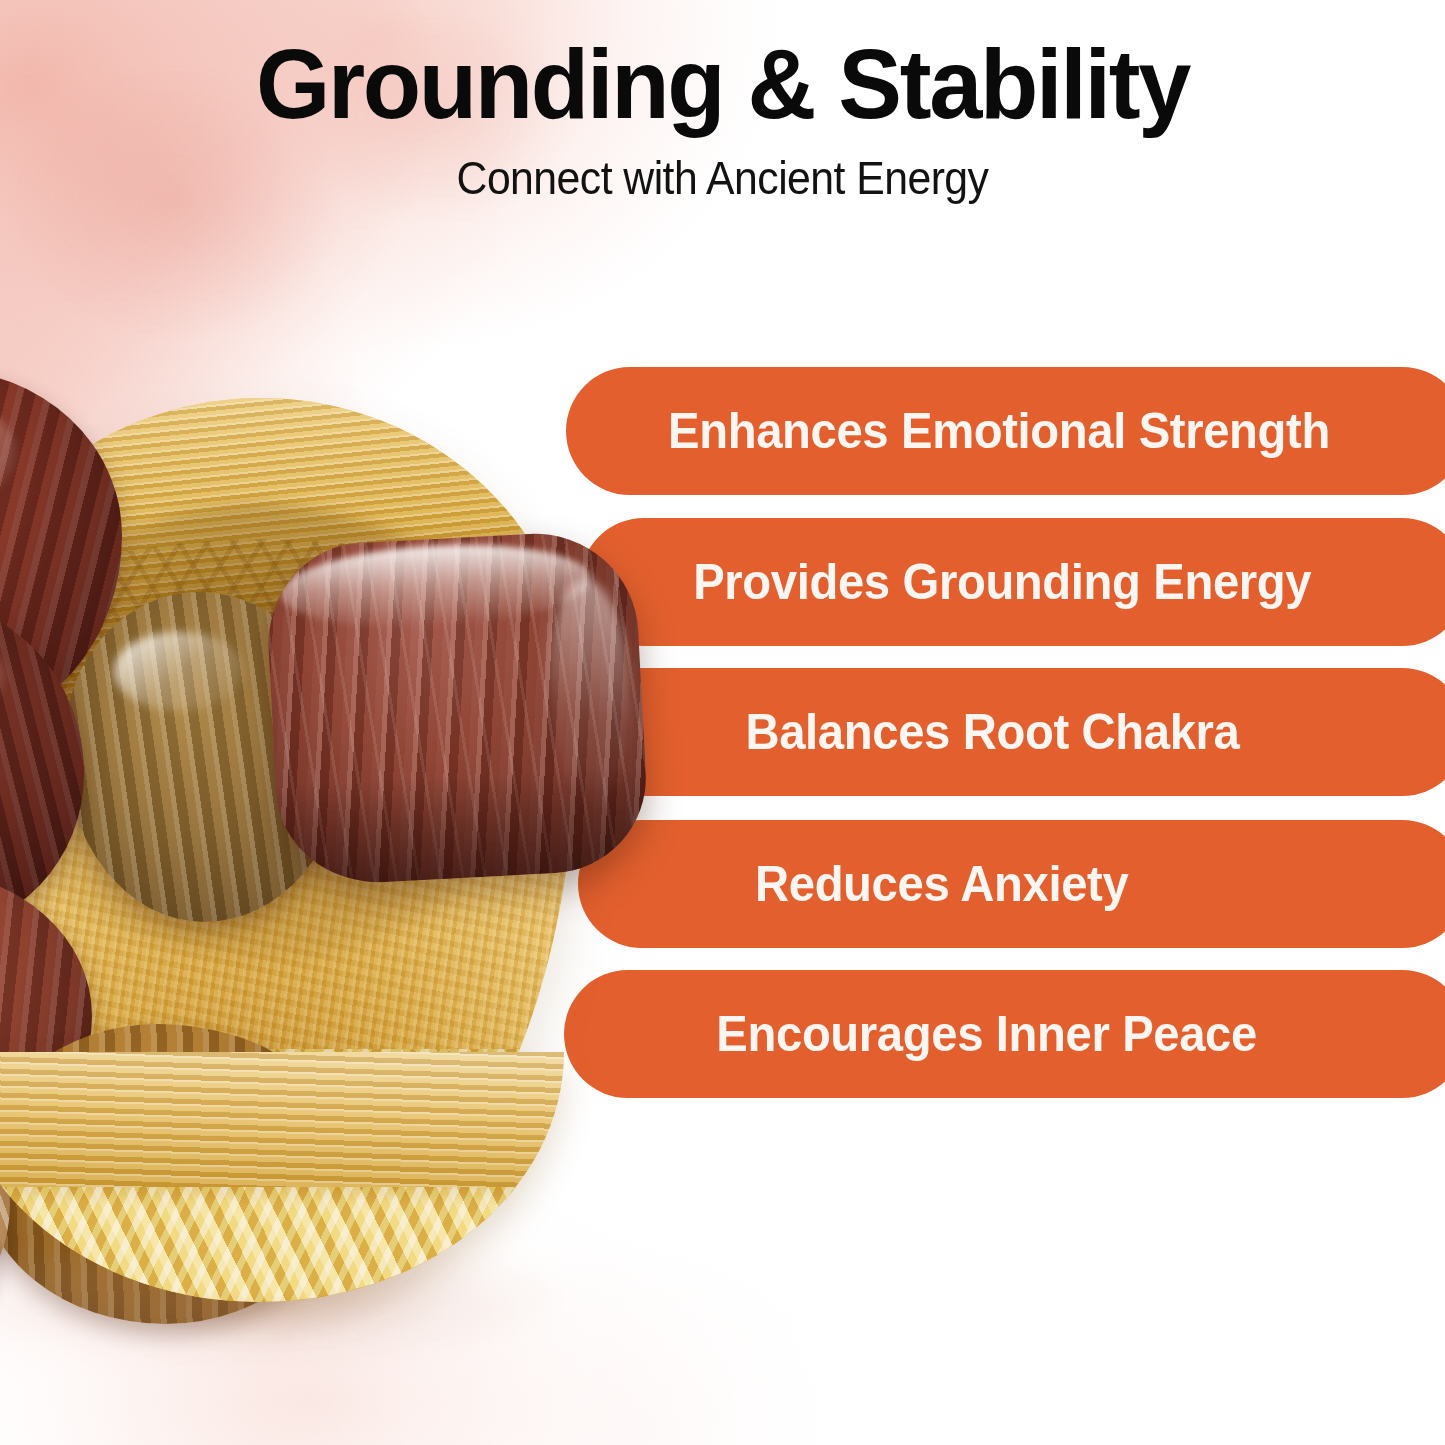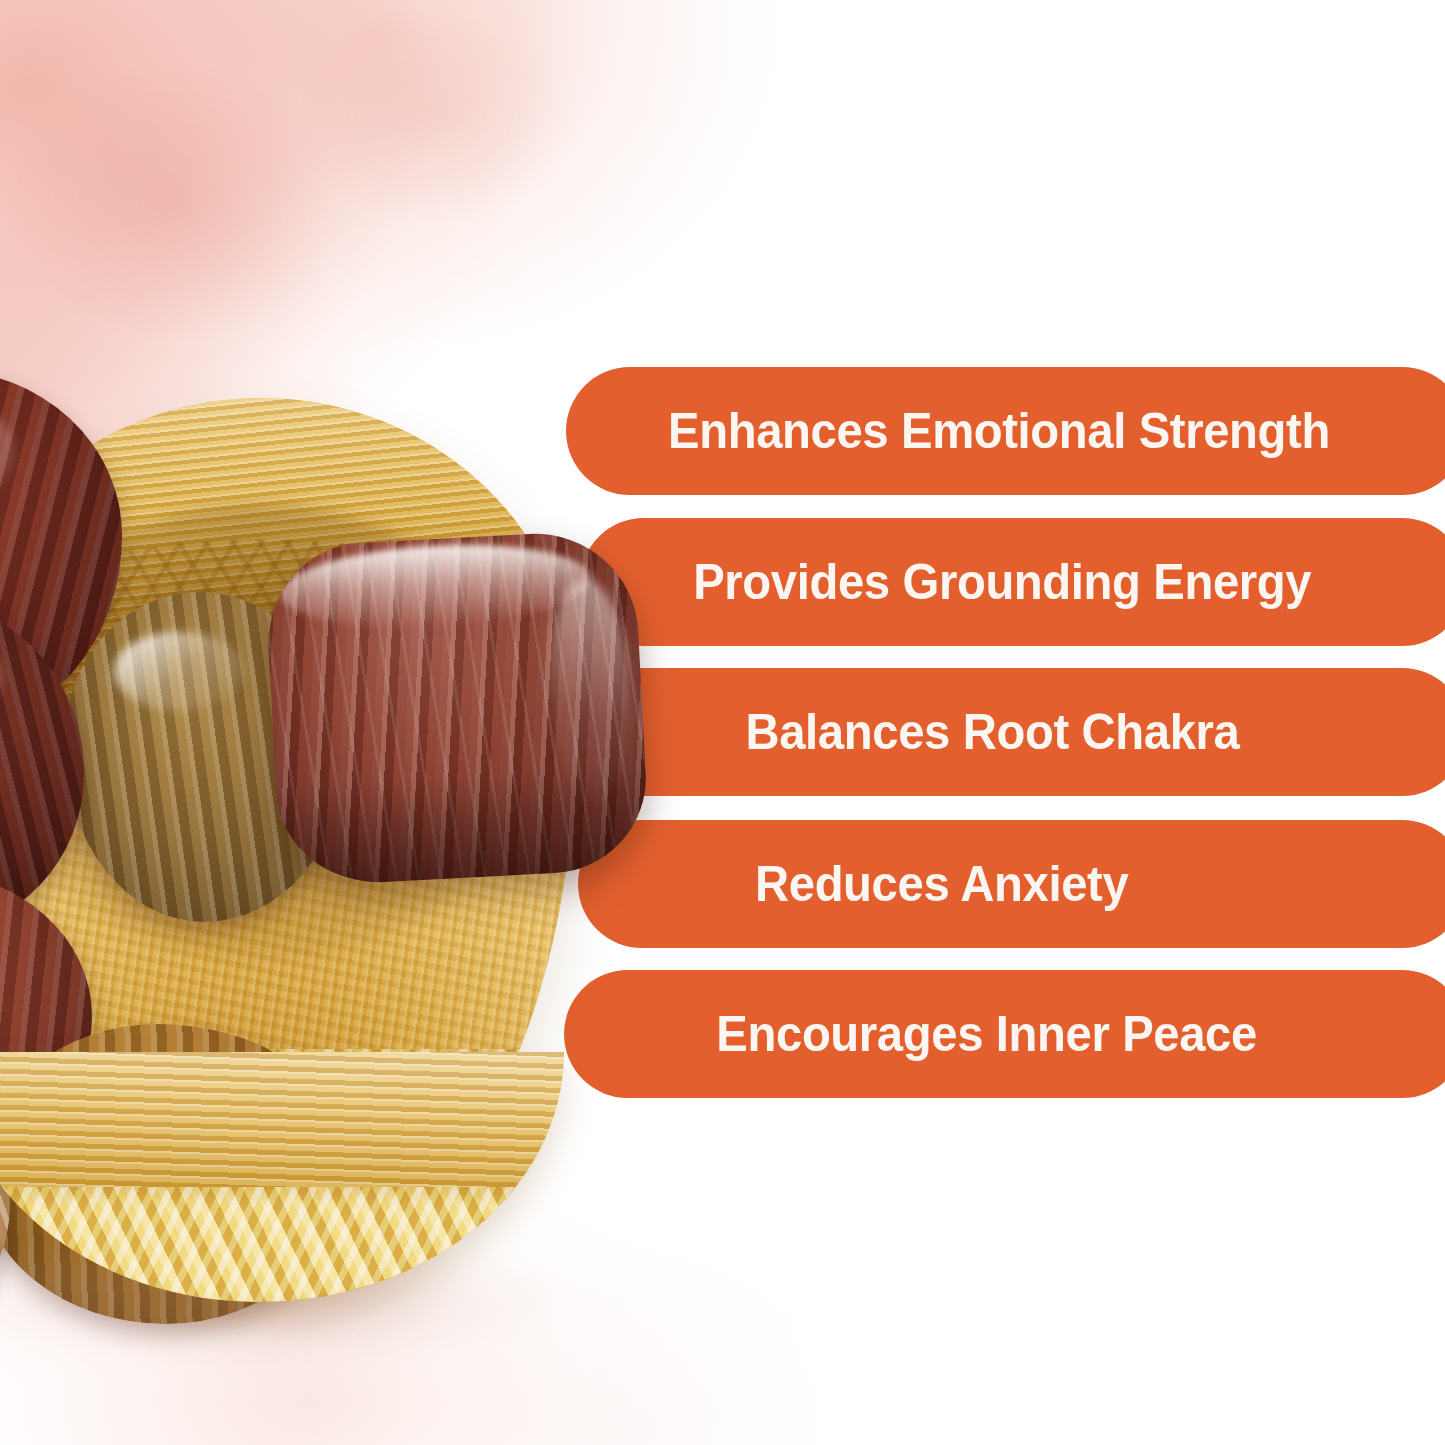--- a/index.html
+++ b/index.html
@@ -379,20 +379,24 @@
 <body>
 
 <div id="canvas">
 
   <div class="bg-base"></div>
   <div class="wash wash-a"></div>
   <div class="wash wash-b"></div>
   <div class="wash wash-c"></div>
   <div class="wash wash-top-fade"></div>
 
+  <div class="header">
+    <div class="title">Grounding &amp; Stability</div>
+    <div class="subtitle">Connect with Ancient Energy</div>
+  </div>
 
   <div class="pill" style="left:566px; top:367px; width:900px; background:#E3602E;">
     <span class="pill-label" style="padding-right:36px;">Enhances Emotional Strength</span>
   </div>
 
   <div class="pill" style="left:580px; top:518px; width:886px; background:#E3602E;">
     <span class="pill-label" style="padding-right:44px;">Provides Grounding Energy</span>
   </div>
 
   <div class="pill" style="left:500px; top:668px; width:966px; background:#E3602E; border-radius:0 70px 70px 0;">

